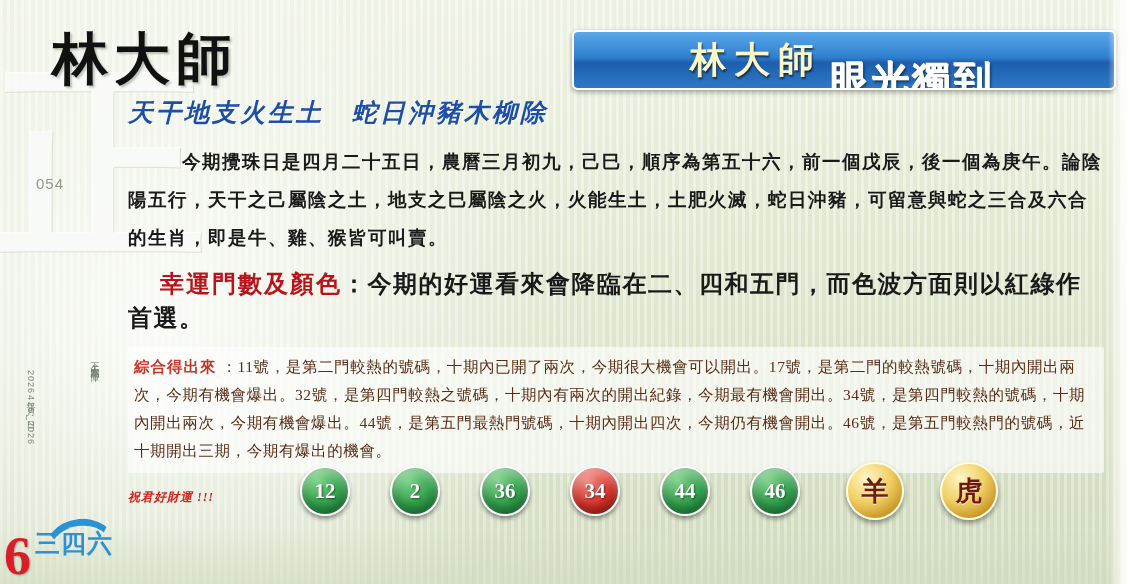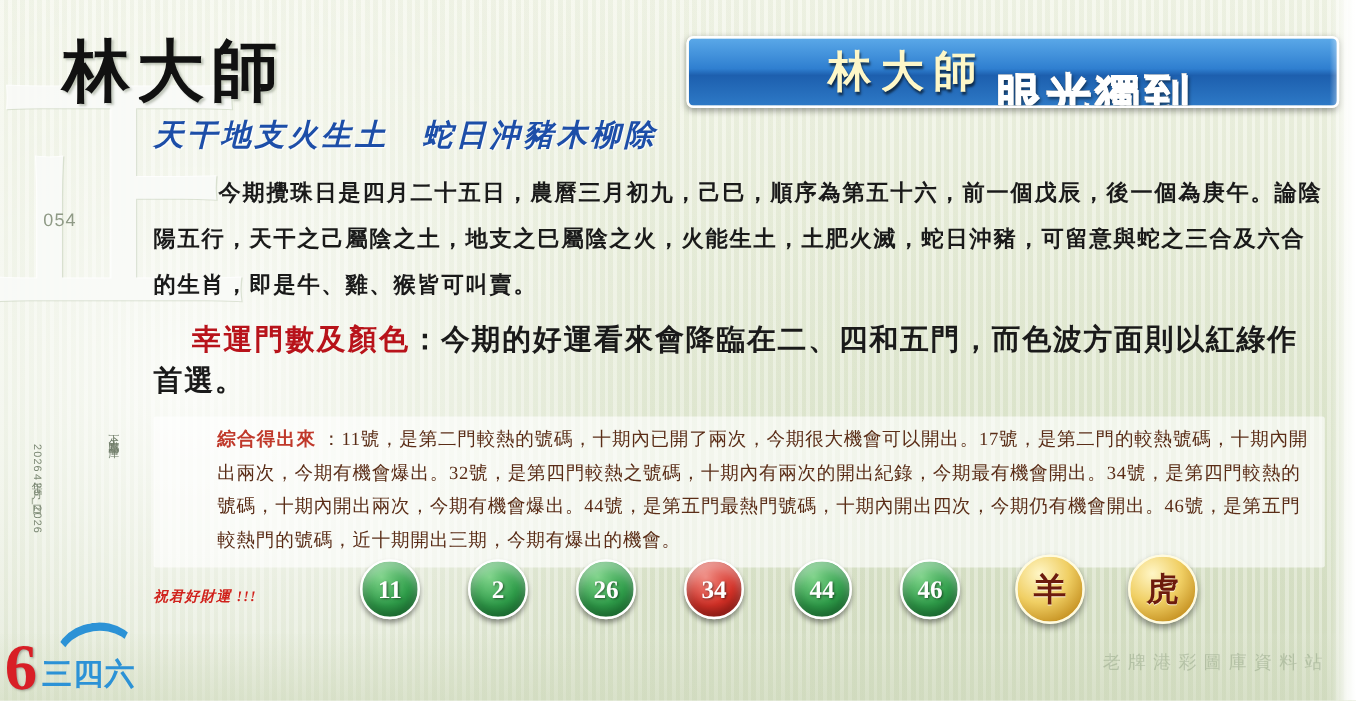--- a/index.html
+++ b/index.html
@@ -197,21 +197,20 @@
     background: rgba(255,255,255,0.62);
     border-radius: 2px;
     padding: 6px 10px 8px 6px;
   }
   .summary {
     font-family: "Liberation Serif", serif;
     font-size: 15.5px;
     line-height: 28px;
     color: #5a2d17;
     letter-spacing: 0.6px;
-    margin-left: 47px;
   }
   .summary-label {
     color: #c0392b;
     font-weight: bold;
     letter-spacing: 1px;
   }
   .wish {
     margin-top: 16px;
     font-family: "Liberation Serif", serif;
     font-weight: bold;
@@ -312,21 +311,21 @@
     border-right: 5px solid transparent;
     transform: rotate(-8deg);
   }
   .logo-cn {
     font-family: "Liberation Serif", serif;
     font-weight: bold;
     font-size: 25px;
     color: #2c92d6;
     letter-spacing: 1px;
     margin-left: 4px;
-    margin-bottom: 2px;
+    margin-bottom: 20px;
   }
   .logo-dom {
     font-family: "Liberation Serif", serif;
     font-weight: bold;
     font-size: 30px;
     color: #2b2b2b;
     letter-spacing: 0px;
     margin-left: 4px;
     margin-bottom: 1px;
   }
@@ -383,35 +382,34 @@
         <span class="summary-label">
           <span>綜合得出來</span>
         </span><span>：</span><span>11號，是第二門較熱的號碼，十期內已開了兩次，今期很大機會可以開出。17號，是第二門的較熱號碼，十期內開出兩次，今期有機會爆出。32號，是第四門較熱之號碼，十期內有兩次的開出紀錄，今期最有機會開出。34號，是第四門較熱的號碼，十期內開出兩次，今期有機會爆出。44號，是第五門最熱門號碼，十期內開出四次，今期仍有機會開出。46號，是第五門較熱門的號碼，近十期開出三期，今期有爆出的機會。</span>
       </div>
     </div>
 
     <div class="wish">祝君好財運 !!!</div>
   </div>
 
   <div class="balls">
-    <div class="ball green">11</div>
+    <div class="ball green">12</div>
     <div class="ball green">2</div>
-    <div class="ball green">26</div>
+    <div class="ball green">36</div>
     <div class="ball red">34</div>
     <div class="ball green">44</div>
     <div class="ball green">46</div>
   </div>
 
   <div class="zodiacs">
     <div class="coin">羊</div>
     <div class="coin">虎</div>
   </div>
 
   <div class="footer-strip"></div>
-  <div class="watermark">老牌港彩圖庫資料站</div>
 
   <div class="logo-wrap">
     <span class="logo-6">6</span>
     <span class="logo-swoosh"></span>
     <span class="logo-cn">三四六</span>
   </div>
 
   <div class="right-edge"></div>
 </div>
 

